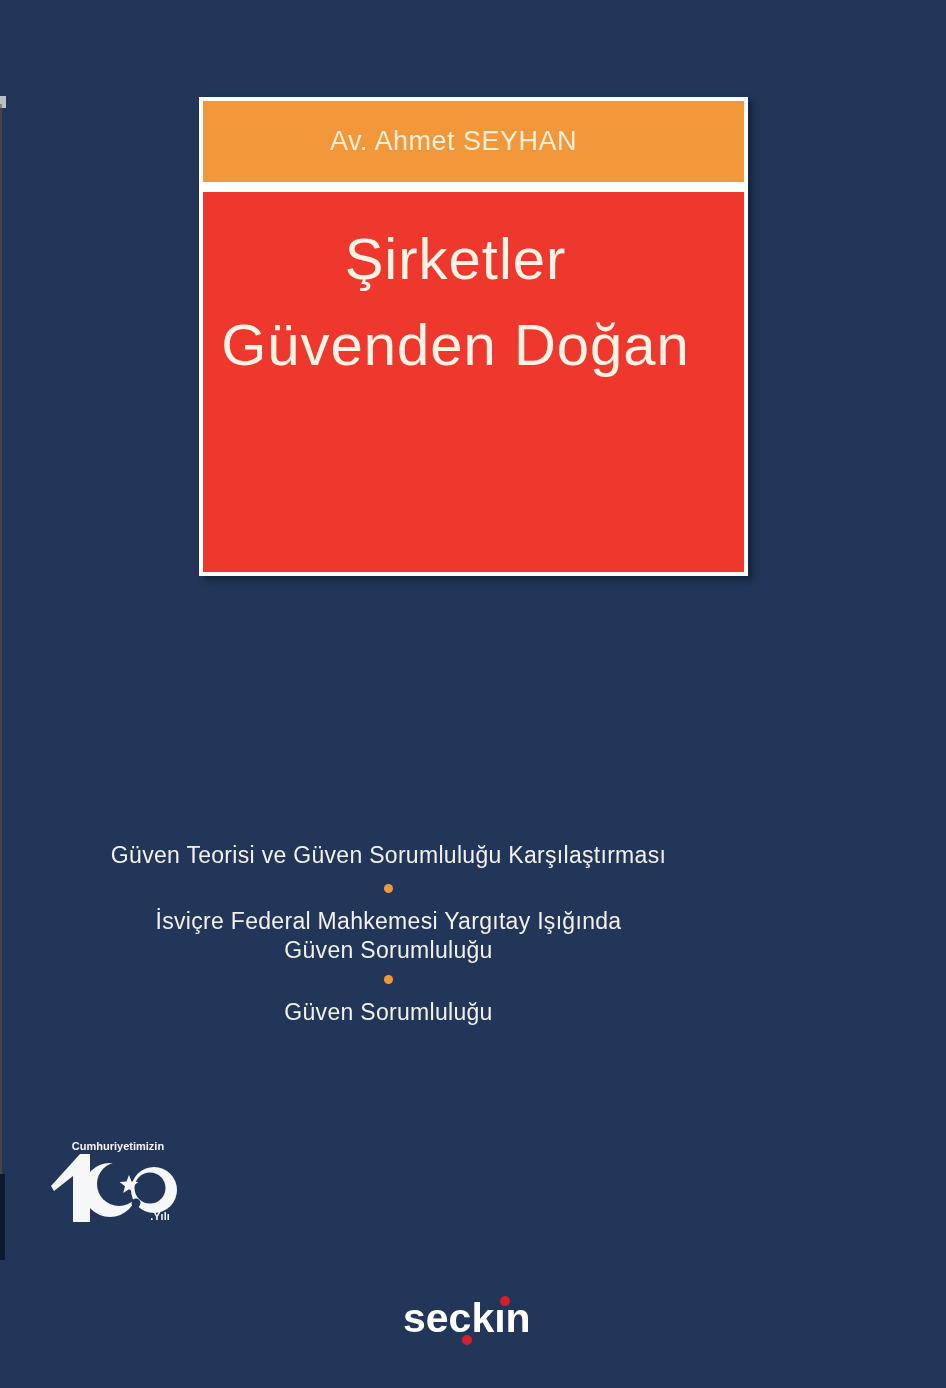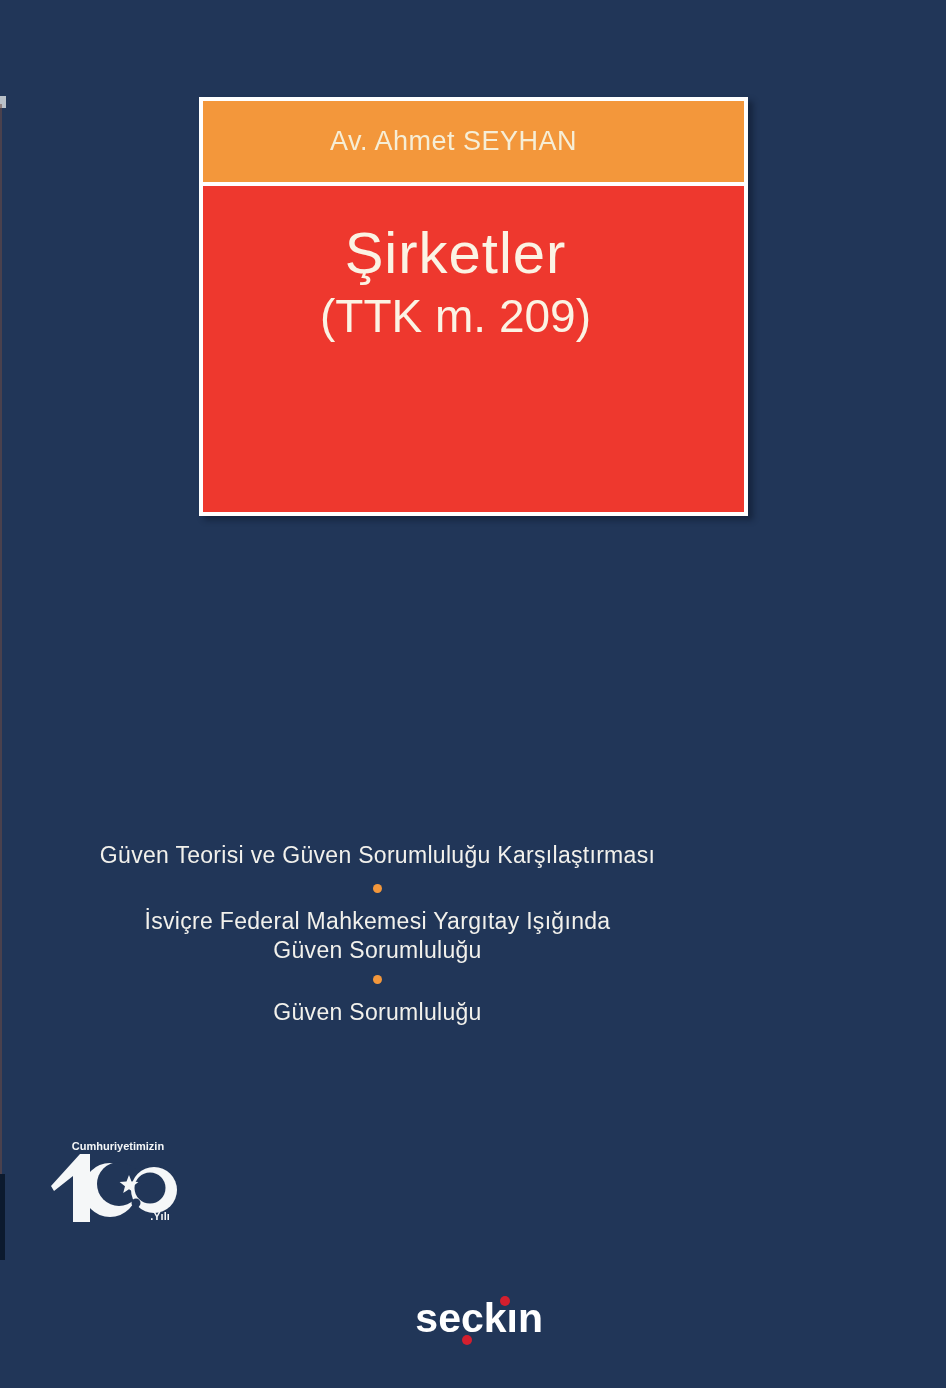--- a/index.html
+++ b/index.html
@@ -34,58 +34,58 @@
 
   
   .panel {
     position: absolute; left: 199px; top: 97px; width: 549px;
     background: #ffffff; padding: 4px; box-sizing: border-box;
     box-shadow: 5px 4px 6px rgba(7, 15, 31, 0.45);
   }
   .author-band {
     height: 81px; background: #f3973b;
     display: flex; align-items: center; justify-content: center;
-    padding-right: 40px; margin-bottom: 4px;
+    padding-right: 40px; margin-bottom: 10px;
   }
   .author-band .author-name {
     font-size: 27px; color: #f6eed6; letter-spacing: .5px;
   }
   .title-block {
-    height: 326px; background: #ee382e; box-sizing: border-box;
+    height: 380px; background: #ee382e; box-sizing: border-box;
     padding-top: 24px; padding-right: 36px;
     text-align: center; color: #fbf3e4;
   }
   .title-line {
     font-size: 58px; line-height: 86px; font-weight: 300; letter-spacing: 1px;
   }
   .title-subtitle {
     font-size: 46px; line-height: 48px; margin-top: -4px; font-weight: 300;
   }
 
   
   .highlights {
     position: absolute; left: 0; top: 841px; width: 755px;
     text-align: center; color: #f2f1ec;
-    font-size: 23px; line-height: 29px; letter-spacing: .3px;
+    font-size: 23px; line-height: 29px; letter-spacing: .3px; padding-left: 11px;
   }
   .sep-dot {
     width: 9px; height: 9px; border-radius: 50%;
     background: #f3973b; margin: 14px auto;
   }
   .sep-dot.second { margin: 10px auto 14px; }
 
   
   .centenary {
     position: absolute; left: 48px; top: 1138px; width: 130px; height: 88px;
   }
 
   
   .publisher {
     position: absolute; left: 403px; top: 1296px; width: 140px; height: 58px;
-    text-align: right;
+    text-align: left;
   }
   .publisher .wordmark {
     font-size: 41px; line-height: 44px; font-weight: bold; color: #ffffff;
   }
   .publisher .red-dot {
     position: absolute; width: 10px; height: 10px; border-radius: 50%;
     background: #d41f2e;
   }
   .publisher .cedilla-dot { left: 59px; top: 39px; }
   .publisher .i-dot { left: 97px; top: 0; }
@@ -98,21 +98,21 @@
   <div class="artifact-tick"></div>
   <div class="artifact-line"></div>
   <div class="artifact-strip"></div>
 
   <div class="panel">
     <div class="author-band">
       <span class="author-name">Av. Ahmet SEYHAN</span>
     </div>
     <div class="title-block">
       <div class="title-line">Şirketler</div>
-      <div class="title-subtitle">(TTK m. 209)</div>
+      <div class="title-line">Güvenden Doğan</div>
     </div>
   </div>
 
   <div class="highlights">
     <div>
       <div>Güven Teorisi ve Güven Sorumluluğu Karşılaştırması</div>
     </div>
     <div class="sep-dot"></div>
     <div>
       <div>İsviçre Federal Mahkemesi Yargıtay Işığında</div>

